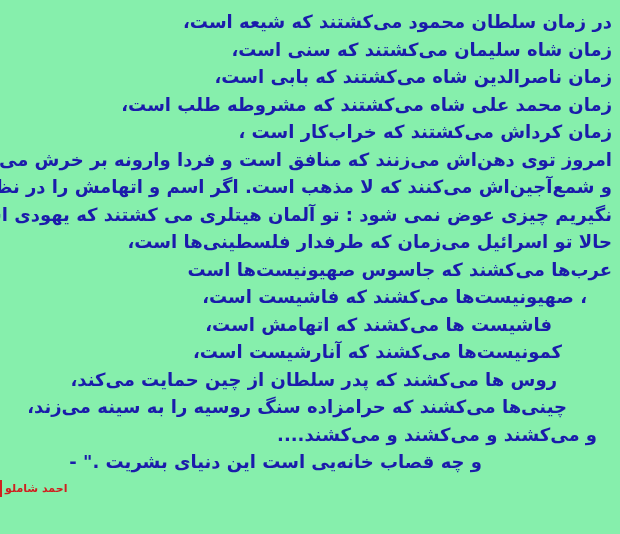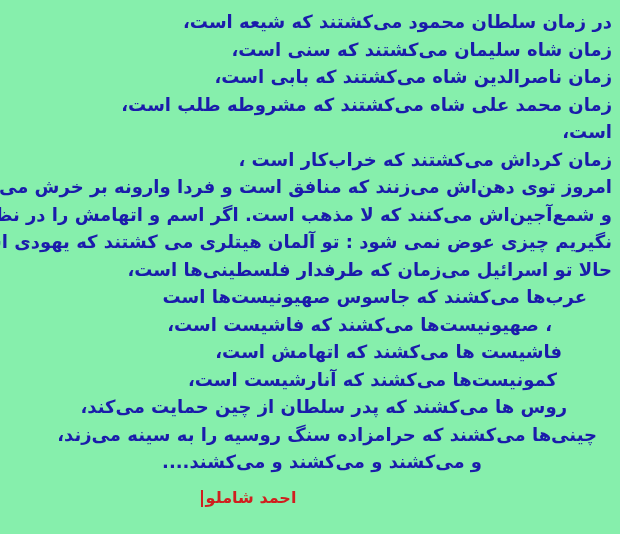--- a/index.html
+++ b/index.html
@@ -30,24 +30,24 @@
   
   .poem .poem-line:nth-child(11) { padding-right: 25px; }
   .poem .poem-line:nth-child(12) { padding-right: 60px; padding-left: 16px; }
   .poem .poem-line:nth-child(13) { padding-right: 50px; }
   .poem .poem-line:nth-child(14) { padding-right: 55px; }
   .poem .poem-line:nth-child(15) { padding-right: 45px; }
   .poem .poem-line:nth-child(16) { padding-right: 15px; }
   .poem .poem-line:nth-child(17) { padding-right: 130px; }
   .signature-line {
     direction: rtl;
-    text-align: center;
+    text-align: left;
     padding-right: 115px;
-    margin-top: 12px;
-    font-size: 16px;
+    margin-top: 3px;
+    font-size: 11px;
     line-height: 20px;
     color: #d01f1f;
   }
   .signature-text {
     font-family: "DejaVu Sans", sans-serif;
     font-weight: bold;
     color: #d01f1f;
   }
   .caret {
     display: inline-block;
@@ -60,30 +60,30 @@
 </style>
 </head>
 <body>
 
 <div class="page">
   <div class="poem">
     <div class="poem-line">در زمان سلطان محمود می‌کشتند که شیعه است،</div>
     <div class="poem-line">زمان شاه سلیمان می‌کشتند که سنی است،</div>
     <div class="poem-line">زمان ناصرالدین شاه می‌کشتند که بابی است،</div>
     <div class="poem-line">زمان محمد علی شاه می‌کشتند که مشروطه طلب است،</div>
-    <div class="poem-line">است،</div>
     <div class="poem-line">زمان کرداش می‌کشتند که خراب‌کار است ،</div>
     <div class="poem-line">امروز توی دهن‌اش می‌زنند که منافق است و فردا وارونه بر خرش می‌نشانند</div>
     <div class="poem-line">و شمع‌آجین‌اش می‌کنند که لا مذهب است. اگر اسم و اتهامش را در نظر</div>
     <div class="poem-line">نگیریم چیزی عوض نمی شود : تو آلمان هیتلری می کشتند که یهودی است،</div>
     <div class="poem-line">حالا تو اسرائیل می‌زمان که طرفدار فلسطینی‌ها است،</div>
     <div class="poem-line">عرب‌ها می‌کشند که جاسوس صهیونیست‌ها است</div>
     <div class="poem-line">، صهیونیست‌ها می‌کشند که فاشیست است،</div>
     <div class="poem-line">فاشیست ها می‌کشند که اتهامش است،</div>
     <div class="poem-line">کمونیست‌ها می‌کشند که آنارشیست است،</div>
     <div class="poem-line">روس ها می‌کشند که پدر سلطان از چین حمایت می‌کند،</div>
     <div class="poem-line">چینی‌ها می‌کشند که حرامزاده سنگ روسیه را به سینه می‌زند،</div>
     <div class="poem-line">و می‌کشند و می‌کشند و می‌کشند....</div>
+    <div class="poem-line">و چه قصاب خانه‌یی است این دنیای بشریت ." -</div>
     <div class="signature-line">
       <span class="signature-text">احمد شاملو</span><span class="caret"></span>
     </div>
   </div>
 </div>
 
 </body></html>

